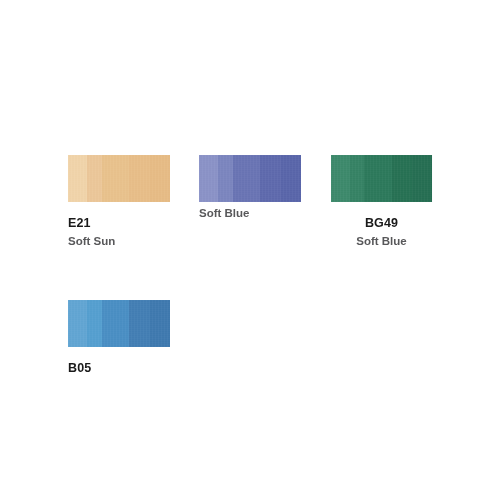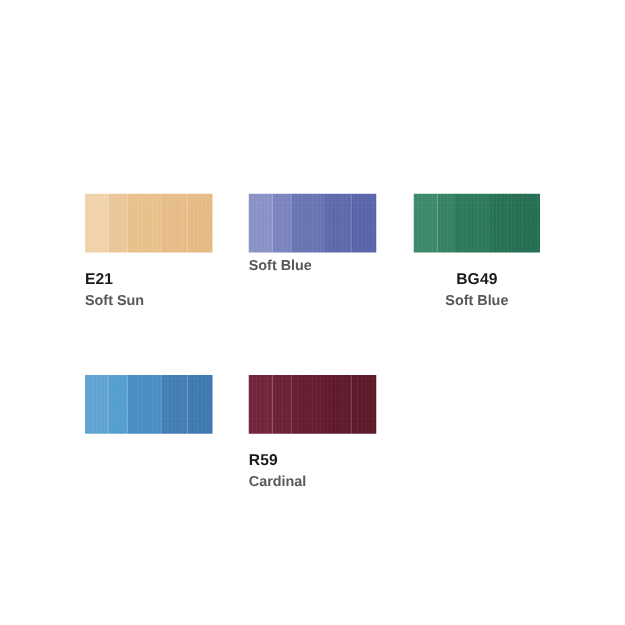--- a/index.html
+++ b/index.html
@@ -143,33 +143,22 @@
 
       <div class="swatch-cell">
         <div class="swatch-block">
           <div class="swatch-band b1" style="background-color: rgb(98, 166, 212);"></div>
           <div class="swatch-band b2" style="background-color: rgb(85, 160, 209);"></div>
           <div class="swatch-band b3" style="background-color: rgb(74, 143, 197);"></div>
           <div class="swatch-band b4" style="background-color: rgb(67, 127, 181);"></div>
           <div class="swatch-band b5" style="background-color: rgb(63, 122, 176);"></div>
           <div class="swatch-texture"></div>
         </div>
+        <div class="swatch-code">B05</div>
       </div>
 
-      <div class="swatch-cell">
-        <div class="swatch-block">
-          <div class="swatch-band b1" style="background-color: rgb(115, 36, 58);"></div>
-          <div class="swatch-band b2" style="background-color: rgb(109, 33, 53);"></div>
-          <div class="swatch-band b3" style="background-color: rgb(103, 29, 48);"></div>
-          <div class="swatch-band b4" style="background-color: rgb(95, 26, 44);"></div>
-          <div class="swatch-band b5" style="background-color: rgb(93, 26, 43);"></div>
-          <div class="swatch-texture"></div>
-        </div>
-        <div class="swatch-code">R59</div>
-        <div class="swatch-name">Cardinal</div>
-      </div>
 
       <div class="swatch-cell"></div>
 
     </div>
 
   </div>
 </div>
 
 </body></html>

